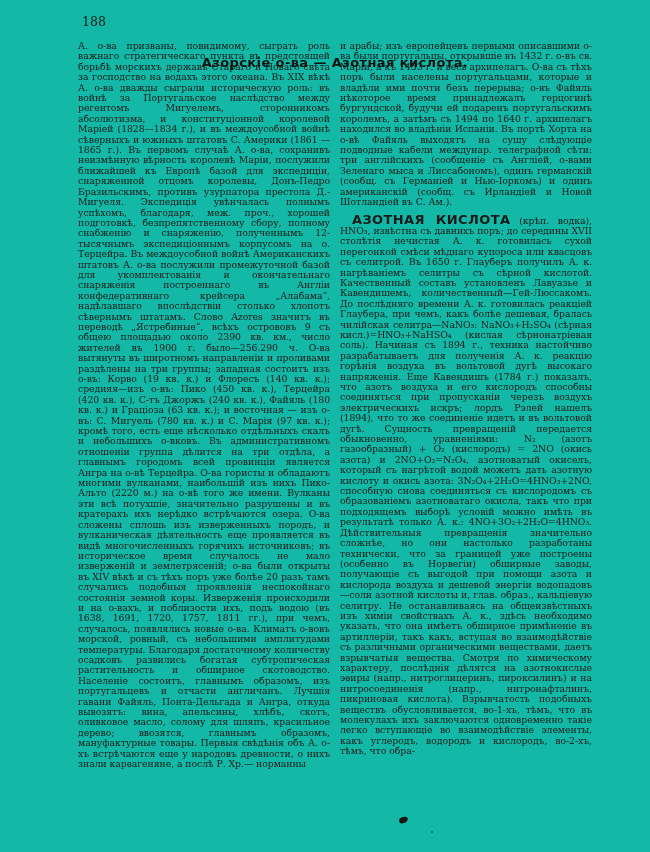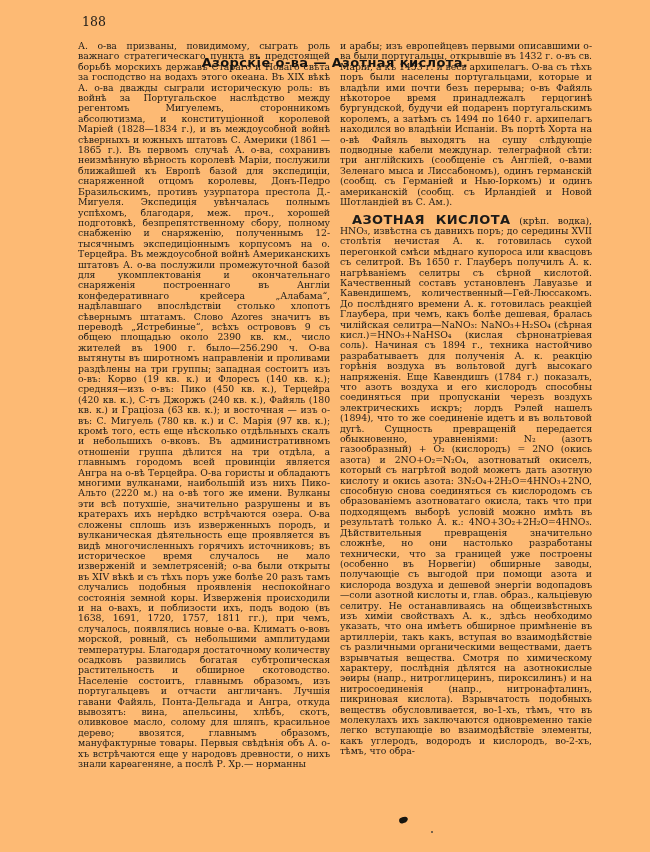--- a/index.html
+++ b/index.html
@@ -4,21 +4,21 @@
 <style>
   html, body { margin: 0; padding: 0; }
   body {
     width: 650px; height: 852px;
     background: #ffffff;
     font-family: "DejaVu Serif", serif;
   }
   .page {
     position: relative;
     width: 650px; height: 852px;
-    background: #fdba74;
+    background: #14b8a6;
     color: #181715;
     overflow: hidden;
   }
   .header {
     position: absolute;
     top: 13px; left: 78px; width: 514px;
     height: 18px;
   }
   .page-number {
     position: absolute; left: 4px; top: 1px;

